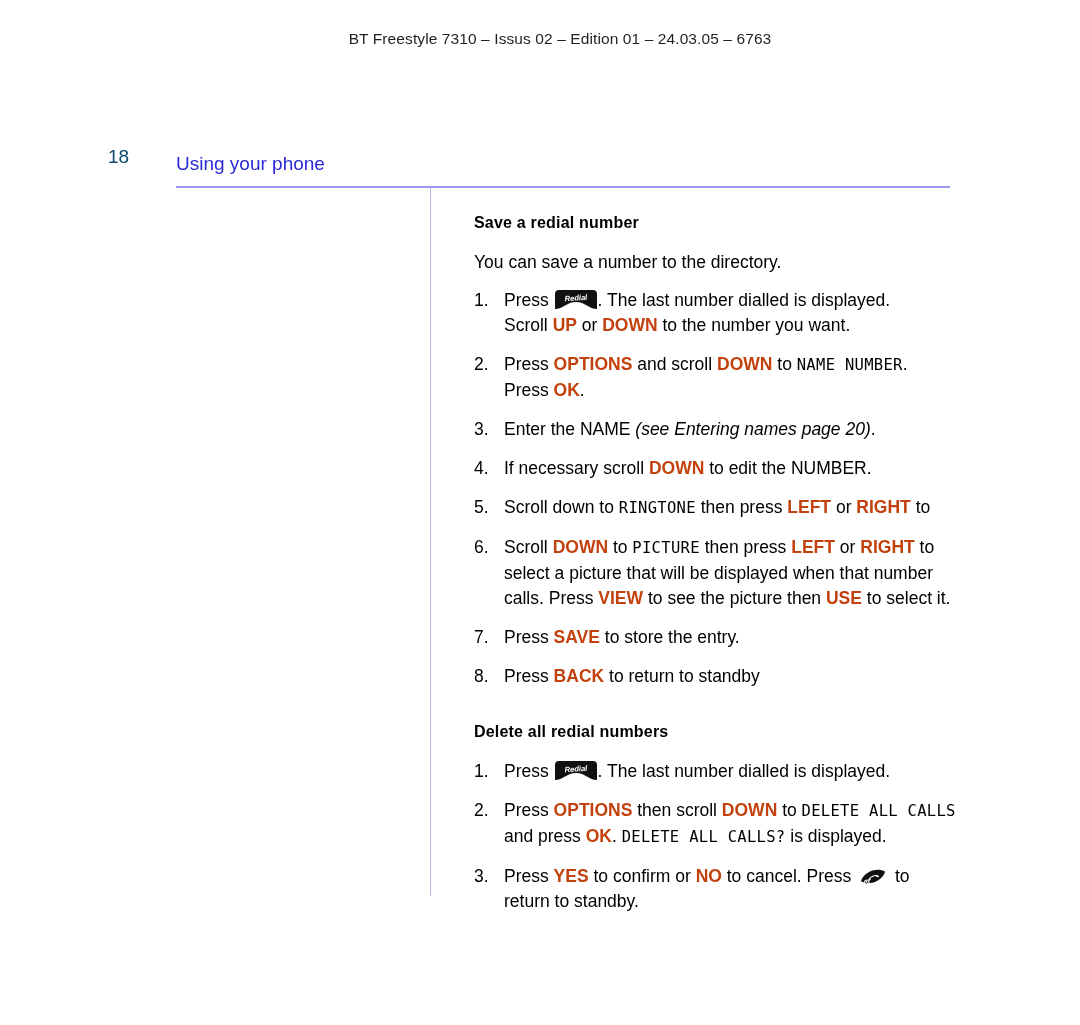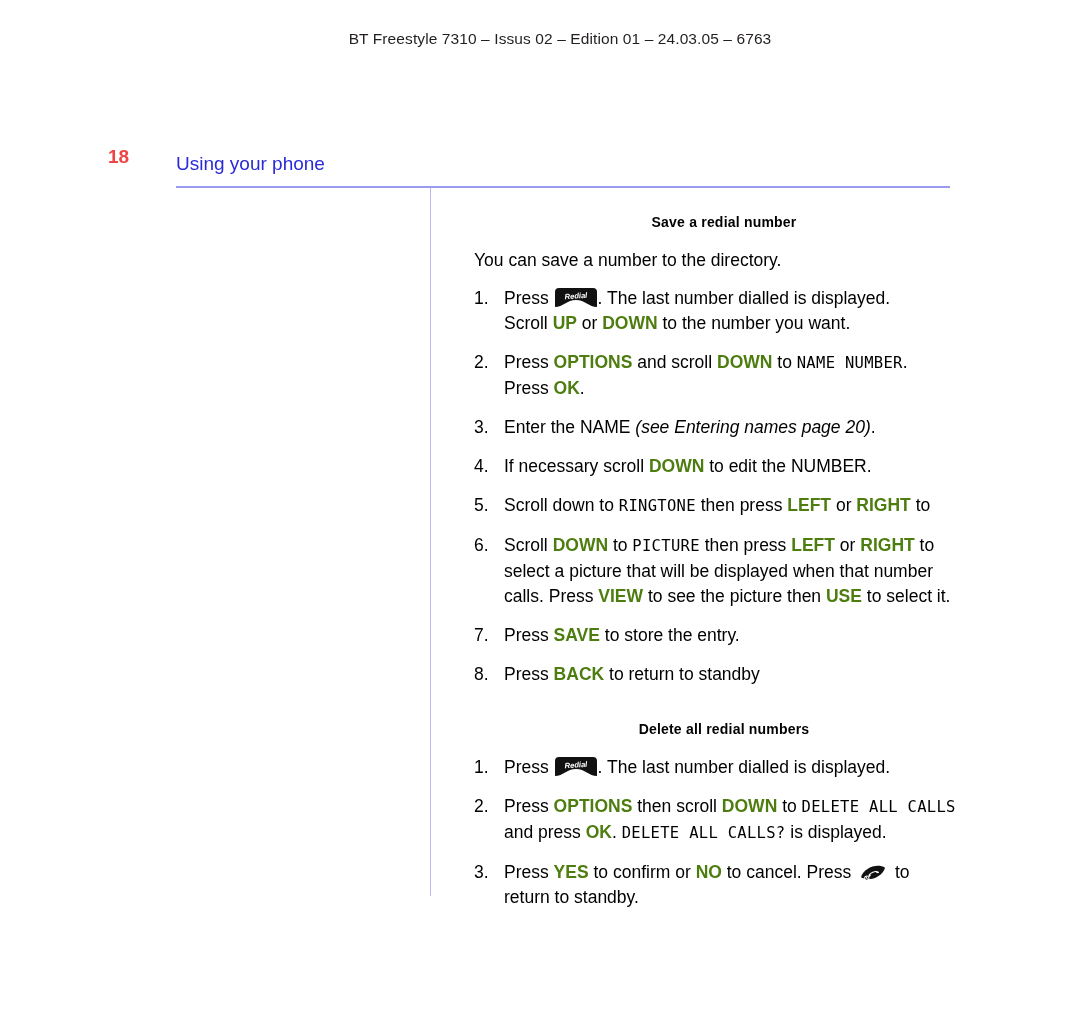--- a/index.html
+++ b/index.html
@@ -35,22 +35,22 @@
     top: 146px;
     left: 0;
     width: 1080px;
     height: 28px;
   }
   .page-number {
     position: absolute;
     left: 108px;
     top: 0;
     font-size: 19px;
-    color: #ef4444;
-    font-weight: 700;
+    color: #0c4a6e;
+    font-weight: 400;
   }
   .section-title {
     position: absolute;
     left: 176px;
     top: 7px;
     font-size: 19px;
     color: #2a2ad8;
     font-weight: 400;
   }
 
@@ -74,26 +74,25 @@
 
   
   .content {
     position: absolute;
     left: 474px;
     top: 214px;
     width: 500px;
   }
 
   h2.sub-head {
-    font-size: 14px;
+    font-size: 16px;
     font-weight: bold;
     margin: 0 0 18px 0;
     letter-spacing: 0.2px;
     color: #000;
-    text-align: center;
   }
   h2.sub-head.second {
     margin-top: 34px;
   }
 
   p.lead {
     font-size: 17.5px;
     line-height: 24px;
     margin: 0 0 14px 0;
   }
@@ -112,21 +111,21 @@
   }
   ol.steps > li .num {
     position: absolute;
     left: 0;
     top: 0;
     width: 24px;
     text-align: left;
     font-size: 17.5px;
   }
 
-  .key   { color: #4d7c0f; font-weight: bold; }
+  .key   { color: #c2410c; font-weight: bold; }
   .lcd   { font-family: "DejaVu Sans Mono", "Liberation Mono", monospace;
            font-size: 15.5px; letter-spacing: 0.3px; }
   .ital  { font-style: italic; }
 
   
   .redial-key {
     display: inline-block;
     position: relative;
     width: 42px;
     height: 19px;

